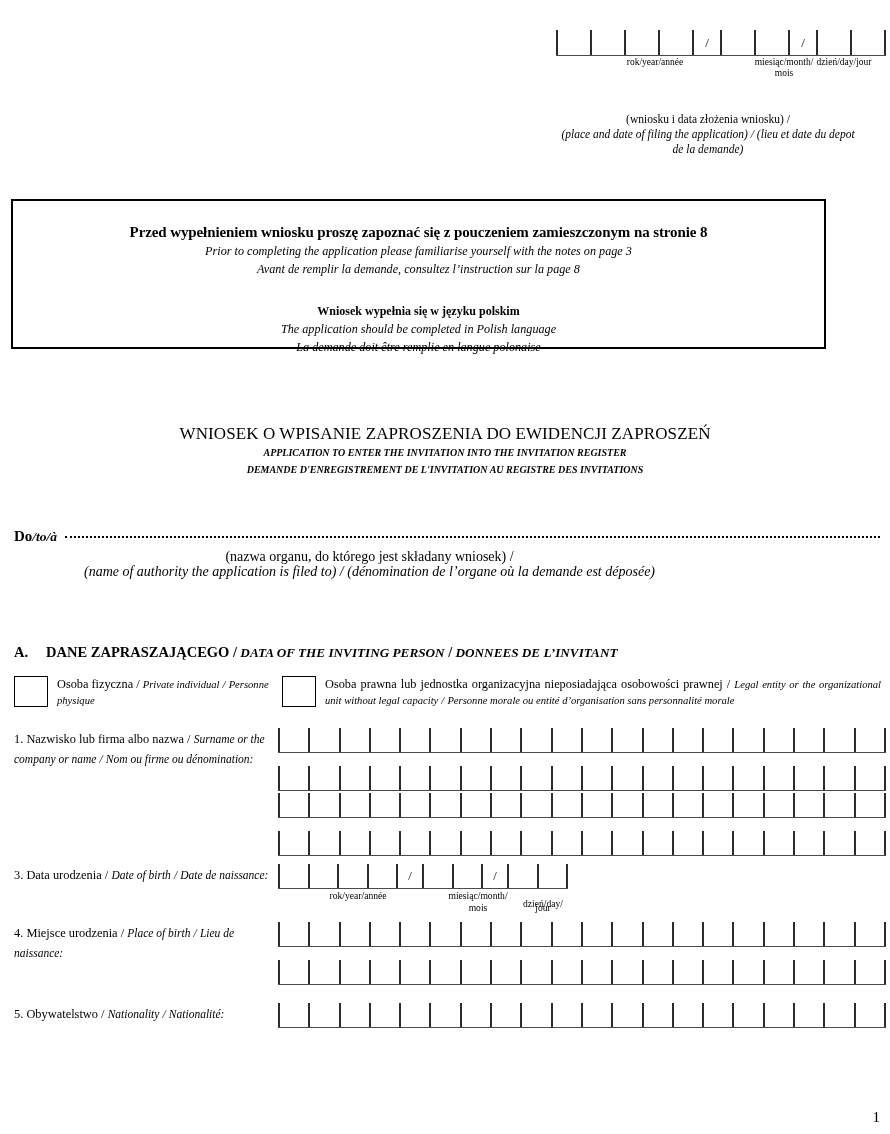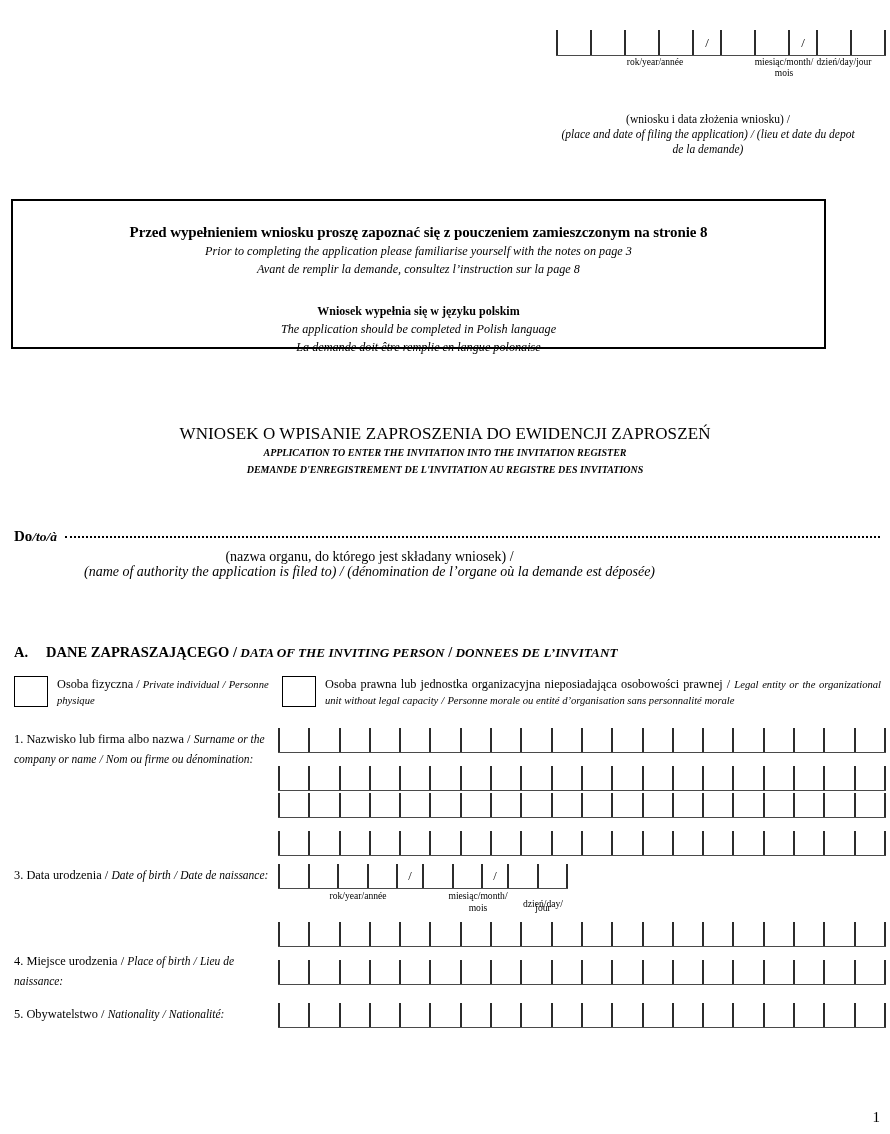--- a/index.html
+++ b/index.html
@@ -439,21 +439,21 @@
     <div class="cell edge-right"></div>
   </div>
   <div class="dob-caps" style="top:890px;">
     <span style="left:20px; top:0; width:120px;">rok/year/année</span>
     <span style="left:145px; top:0; width:110px;">miesiąc/month/</span>
     <span style="left:145px; top:12px; width:110px;">mois</span>
     <span style="left:215px; top:8px; width:100px;">dzień/day/</span>
     <span style="left:215px; top:12px; width:100px;">jour</span>
   </div>
 
-  <div class="flabel" style="left:14px; top:951px;">
+  <div class="flabel" style="left:14px; top:923px;">
     <span>4.</span>
     <span>Miejsce urodzenia</span>
     <span>/</span>
     <span class="sm">Place of birth</span>
     <span class="sm">/</span>
     <span class="sm">Lieu de naissance:</span>
   </div>
   <div class="grid" style="top:922px;">
       <div class="cell"></div>
       <div class="cell"></div>

